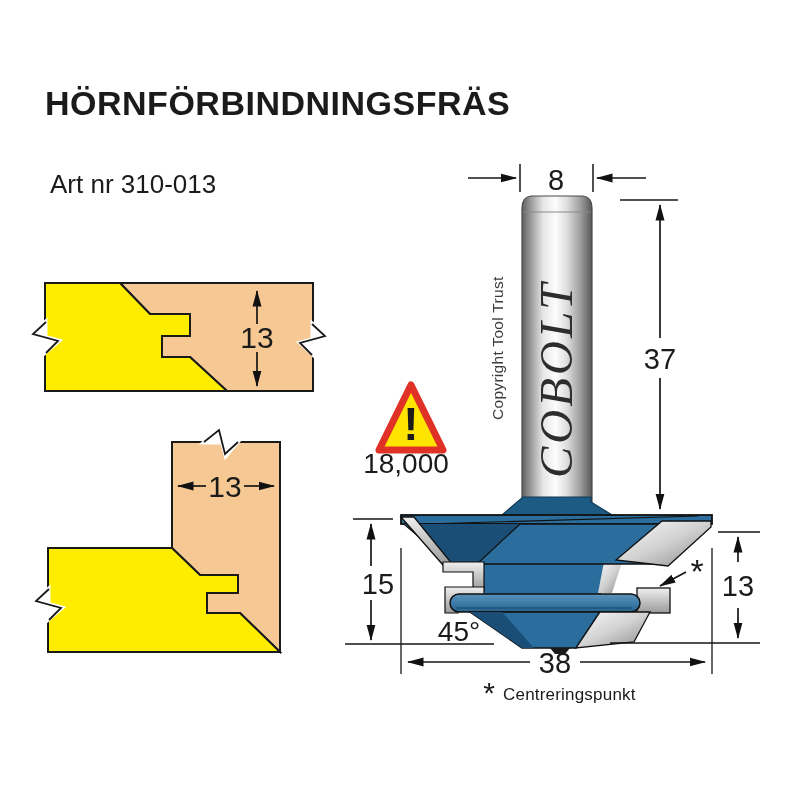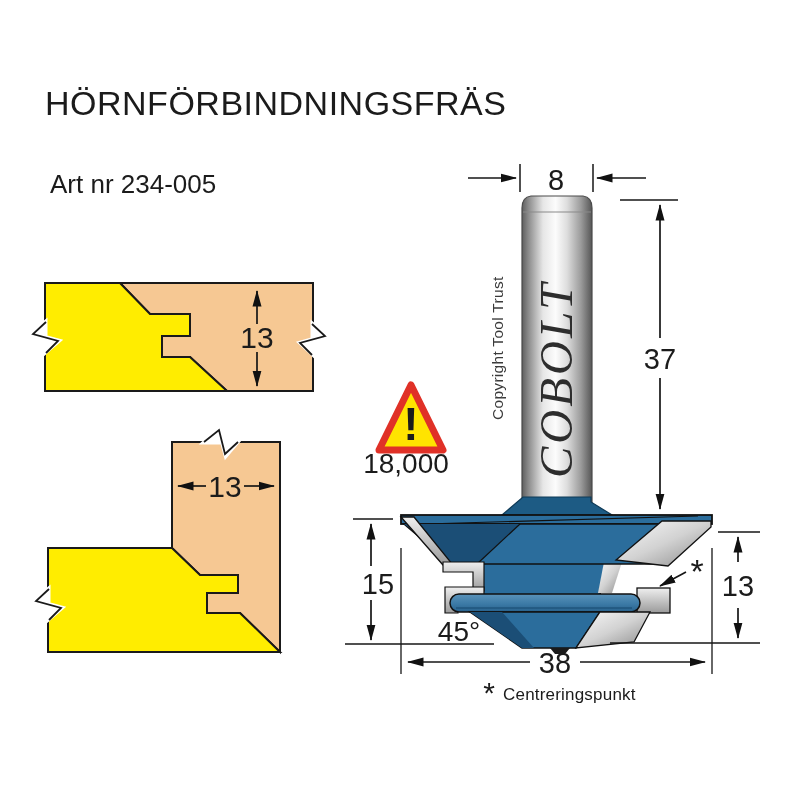--- a/index.html
+++ b/index.html
@@ -1,18 +1,18 @@
 <!DOCTYPE html>
 <html><head>
 <meta charset="utf-8">
 <style>
   html,body{margin:0;padding:0;background:#ffffff;}
   #stage{position:relative;width:800px;height:791px;background:#fff;overflow:hidden;
          font-family:"Liberation Sans",sans-serif;color:#1c1c1c;}
-  .title{position:absolute;left:45px;top:84px;font-size:34px;font-weight:normal;
+  .title{position:absolute;left:45px;top:84px;font-size:34px;font-weight:bold;
          letter-spacing:.5px;color:#1b1b1b;white-space:nowrap;}
   .artnr{position:absolute;left:50px;top:169px;font-size:26px;color:#1b1b1b;white-space:nowrap;}
   svg{position:absolute;left:0;top:0;}
   text{font-family:"Liberation Sans",sans-serif;fill:#1b1b1b;}
   .dimtxt{font-size:29px;}
   .boardtxt{font-size:30px;}
   .brandtxt{font-family:"Liberation Serif",serif;font-style:italic;font-size:47px;
             letter-spacing:3px;fill:#2d2d2d;}
   .copytxt{font-size:15.5px;fill:#3a3a3a;letter-spacing:.3px;}
   .foottxt{font-size:17px;letter-spacing:.2px;}
@@ -24,21 +24,21 @@
   .dimline{stroke:#161616;stroke-width:1.7;fill:none;}
   .tick{stroke:#161616;stroke-width:1.5;fill:none;}
   .ext{stroke:#161616;stroke-width:1.3;fill:none;}
 </style>
 </head>
 <body>
 
 <div id="stage">
 
   <div class="title">HÖRNFÖRBINDNINGSFRÄS</div>
-  <div class="artnr">Art nr 234-005</div>
+  <div class="artnr">Art nr 310-013</div>
 
   <svg width="800" height="791" viewBox="0 0 800 791">
     <defs>
       <marker id="ah" markerUnits="userSpaceOnUse" markerWidth="17" markerHeight="11" refX="15.5" refY="5.5" orient="auto">
         <path d="M0,1 L16.5,5.5 L0,10 Z" fill="#111"></path>
       </marker>
       <linearGradient id="shankGrad" x1="0" y1="0" x2="1" y2="0">
         <stop offset="0" stop-color="#5f5f5f"></stop>
           <stop offset="0.1" stop-color="#8f8f8f"></stop>
         <stop offset="0.3" stop-color="#e6e6e6"></stop>

